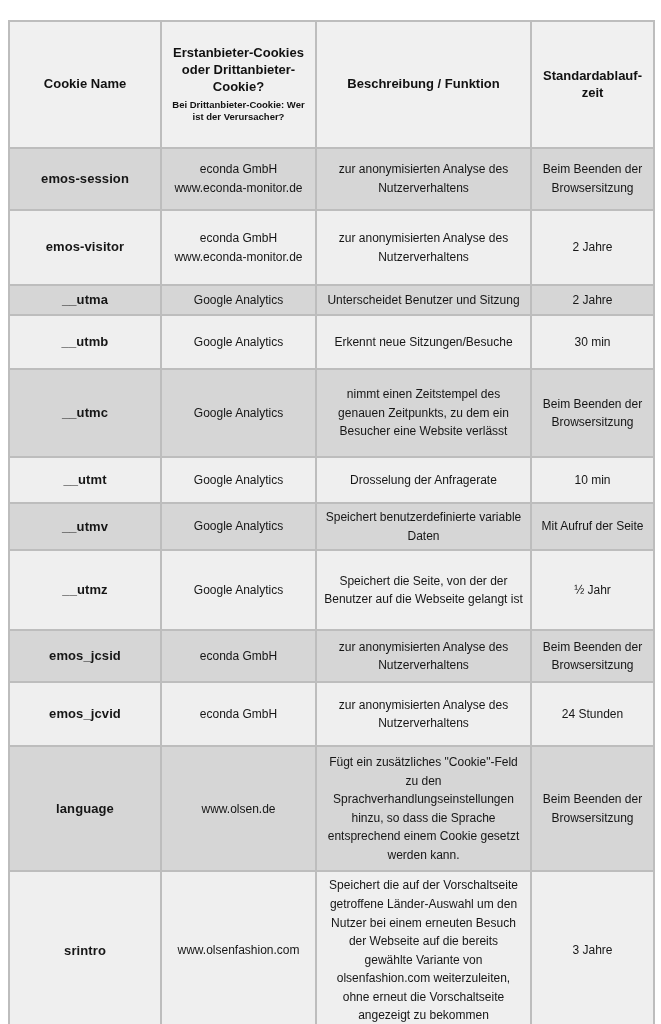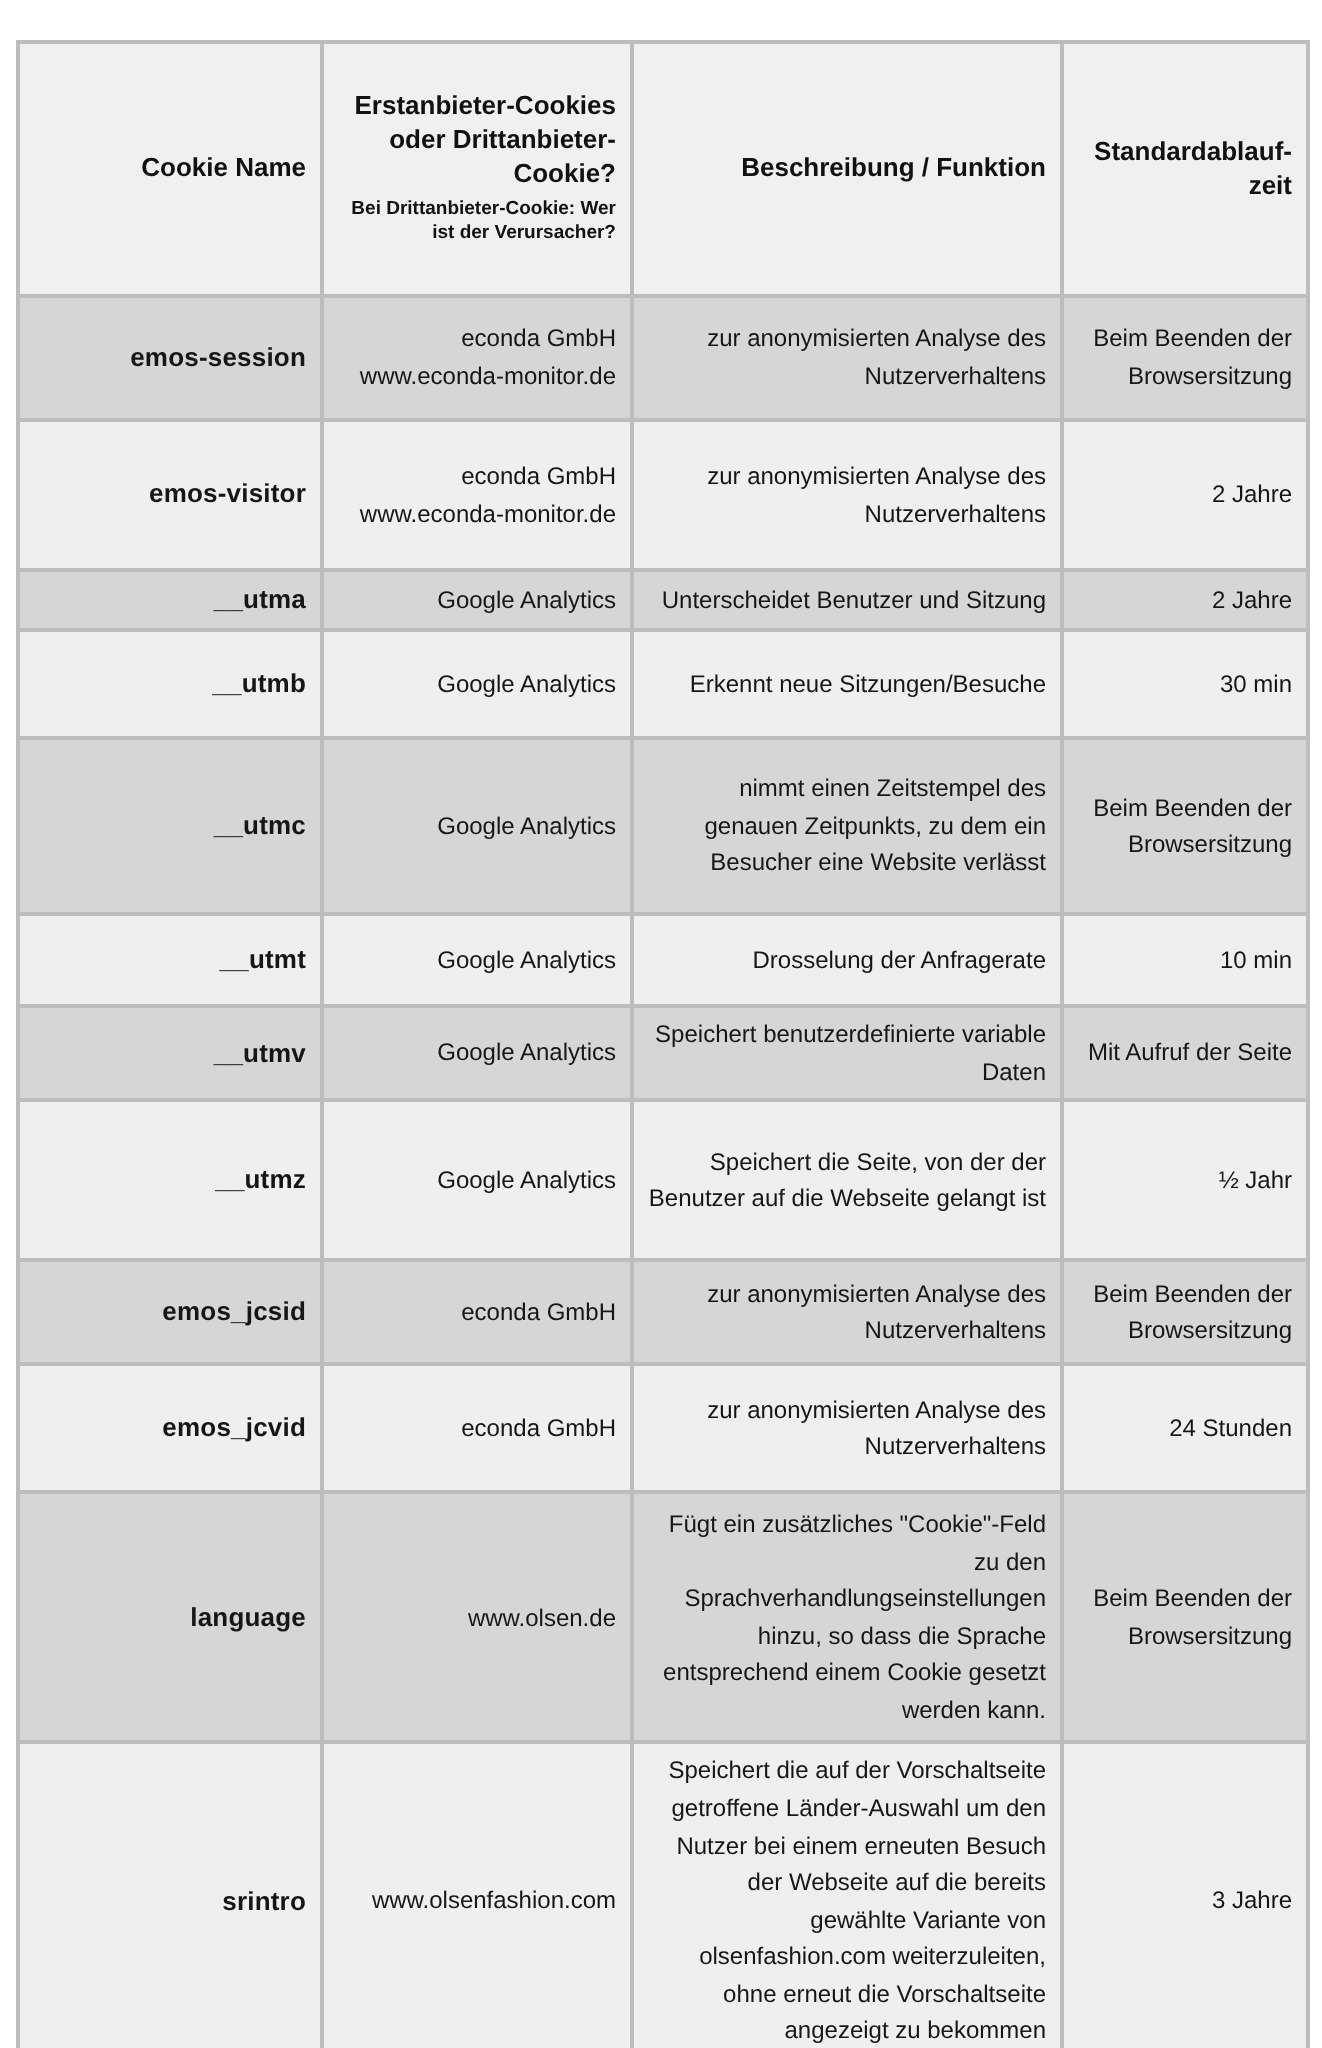--- a/index.html
+++ b/index.html
@@ -25,21 +25,21 @@
   }
   col.c1 { width: 152px; }
   col.c2 { width: 155px; }
   col.c3 { width: 215px; }
   col.c4 { width: 123px; }
 
   th, td {
     border: 2px solid #bdbdbd;
     vertical-align: middle;
     padding: 4px 7px;
-    text-align: right;
+    text-align: center;
     box-sizing: border-box;
     overflow: hidden;
   }
   thead tr { height: 127px; }
   thead th { background: #f0f0f0; font-weight: normal; }
   .th-title {
     font-weight: bold;
     font-size: 13px;
     line-height: 1.3;
     color: #111111;

